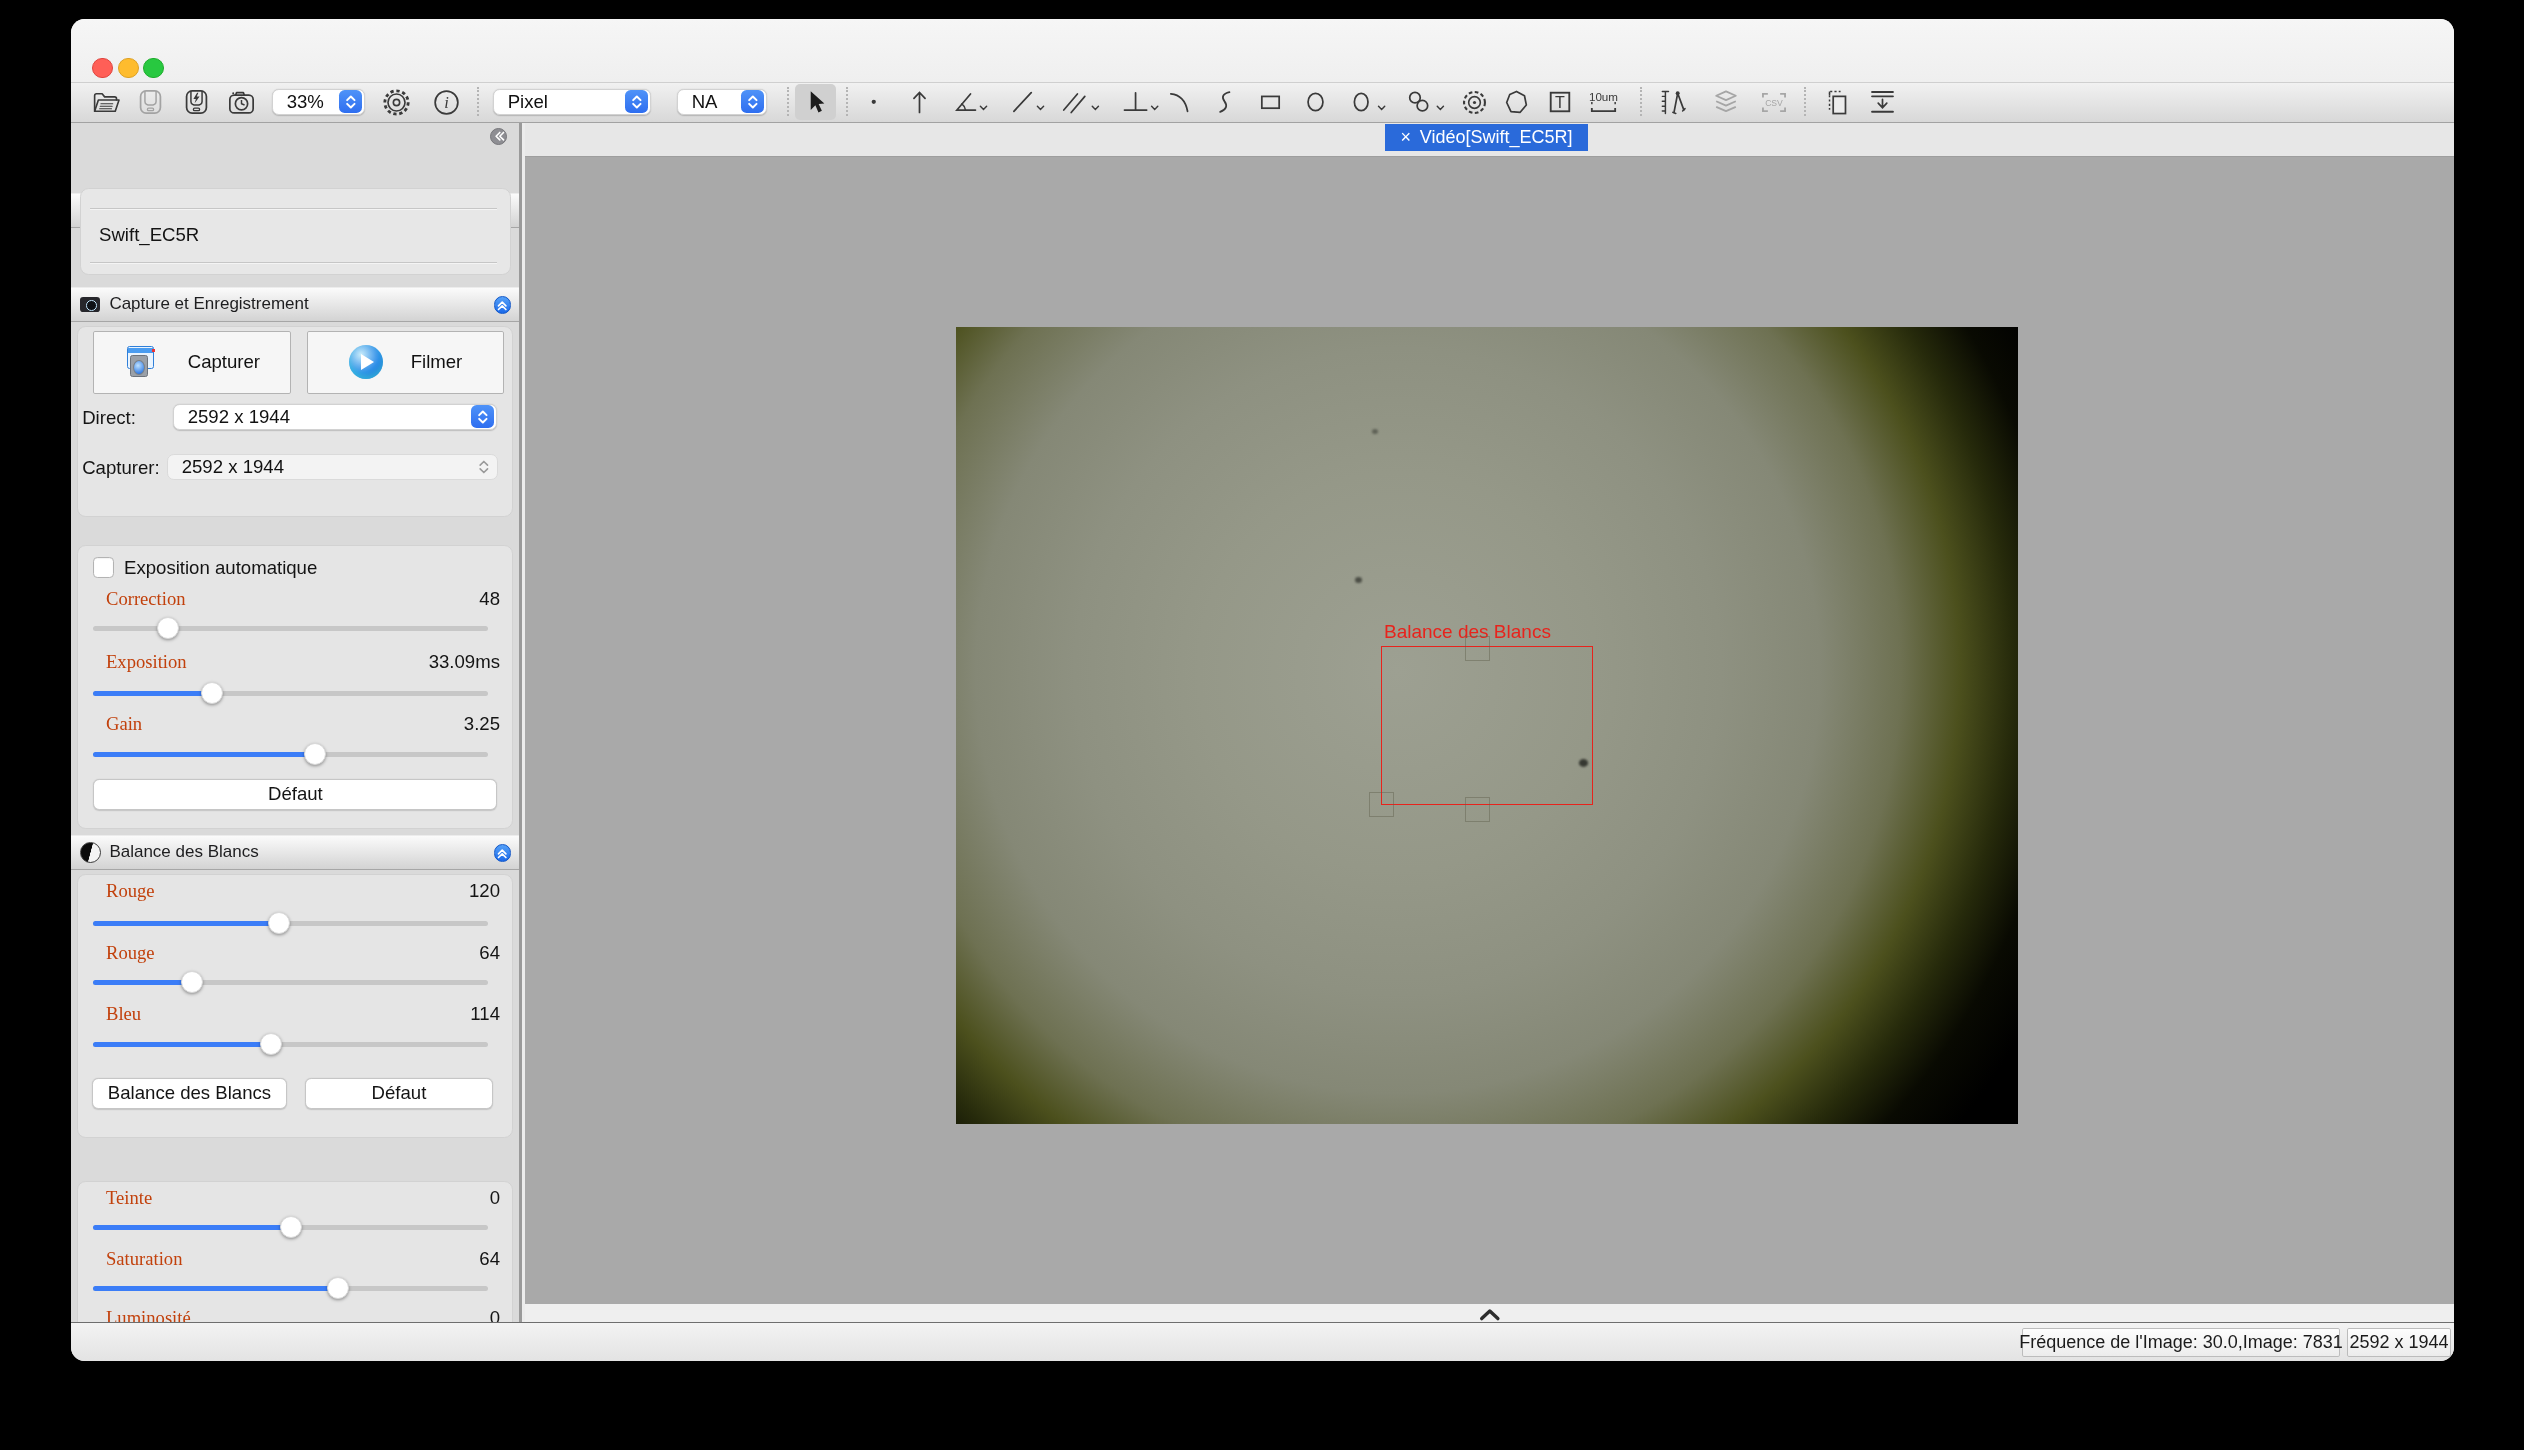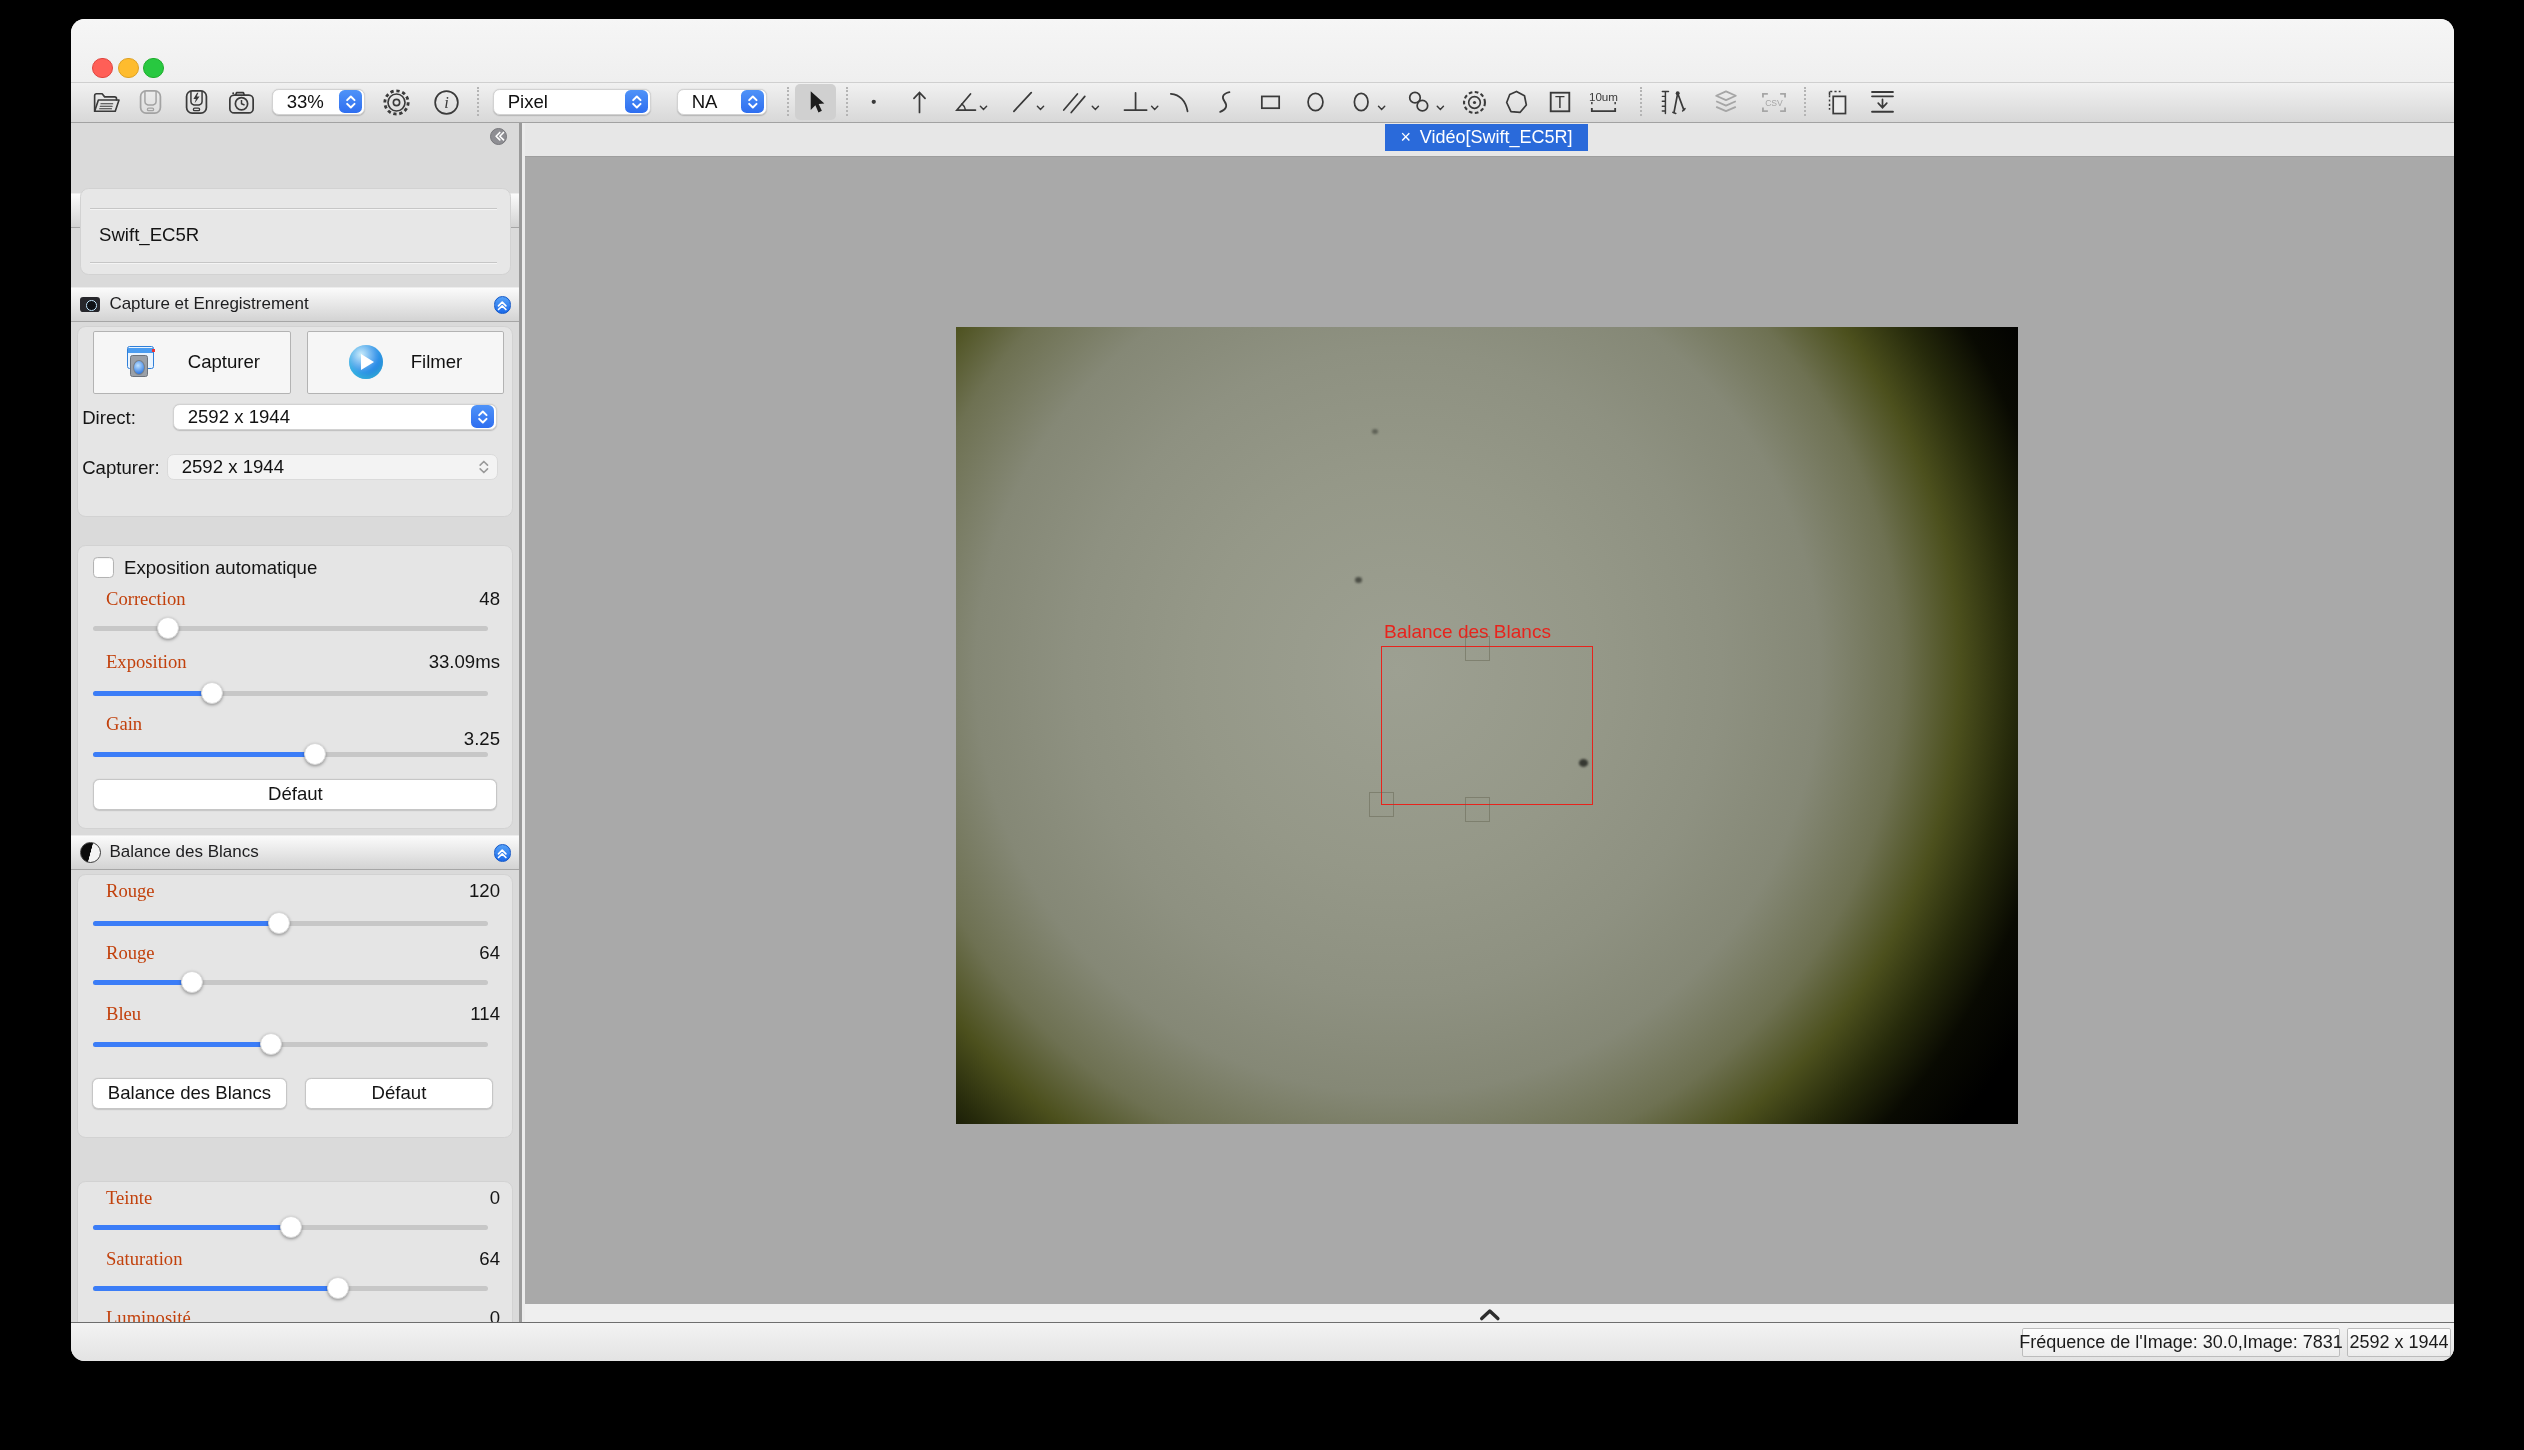--- a/index.html
+++ b/index.html
@@ -429,21 +429,21 @@
     </div>
 
     <div class="srow-label" style="top:526px;">Exposition</div>
     <div class="srow-value" style="top:526px;">33.09ms</div>
     <div class="sltrack" style="top:568px;">
       <div class="sl-fill" style="width: 30%;"></div>
       <div class="sl-thumb" style="left: 30%;"></div>
     </div>
 
     <div class="srow-label" style="top:588px;">Gain</div>
-    <div class="srow-value" style="top:588px;margin-top:15px;">3.25</div>
+    <div class="srow-value" style="top:588px;">3.25</div>
     <div class="sltrack" style="top:629px;">
       <div class="sl-fill" style="width: 56%;"></div>
       <div class="sl-thumb" style="left: 56%;"></div>
     </div>
 
     <div class="pushbtn" style="left:22.4px;width:404px;top:656px;">
       <span>Défaut</span>
     </div>
 
     <div class="phead" style="top:712px;">

